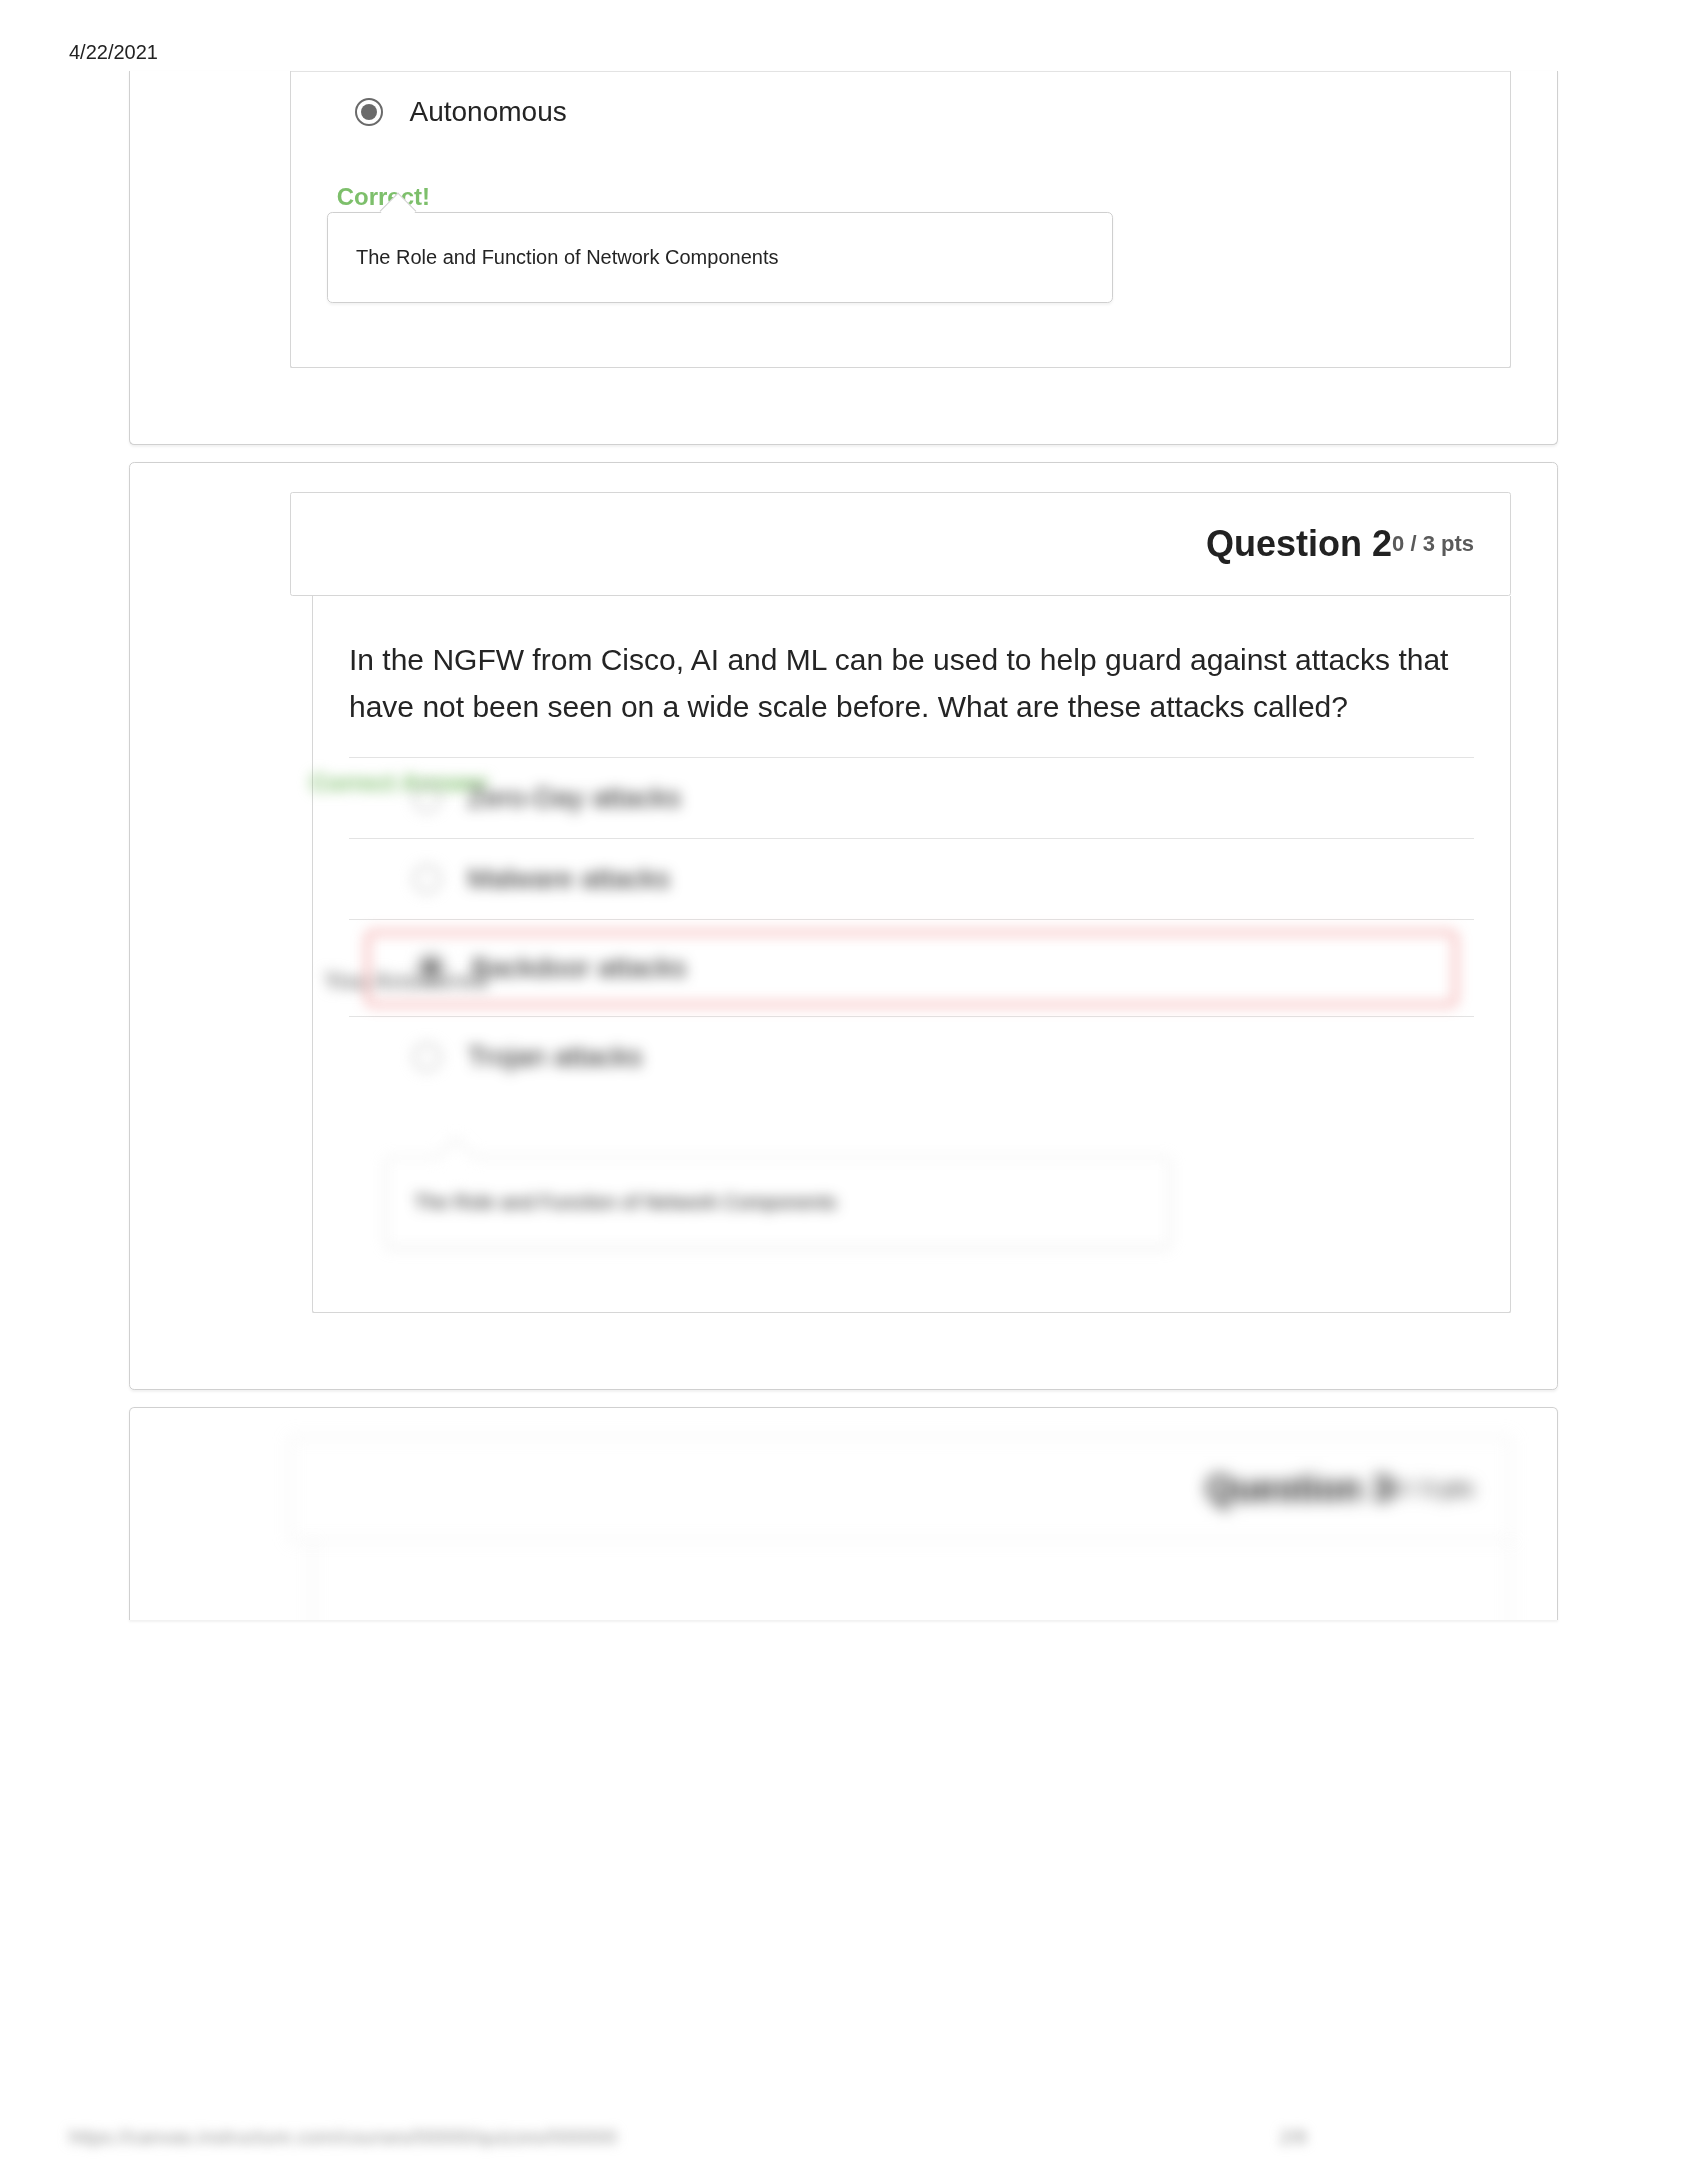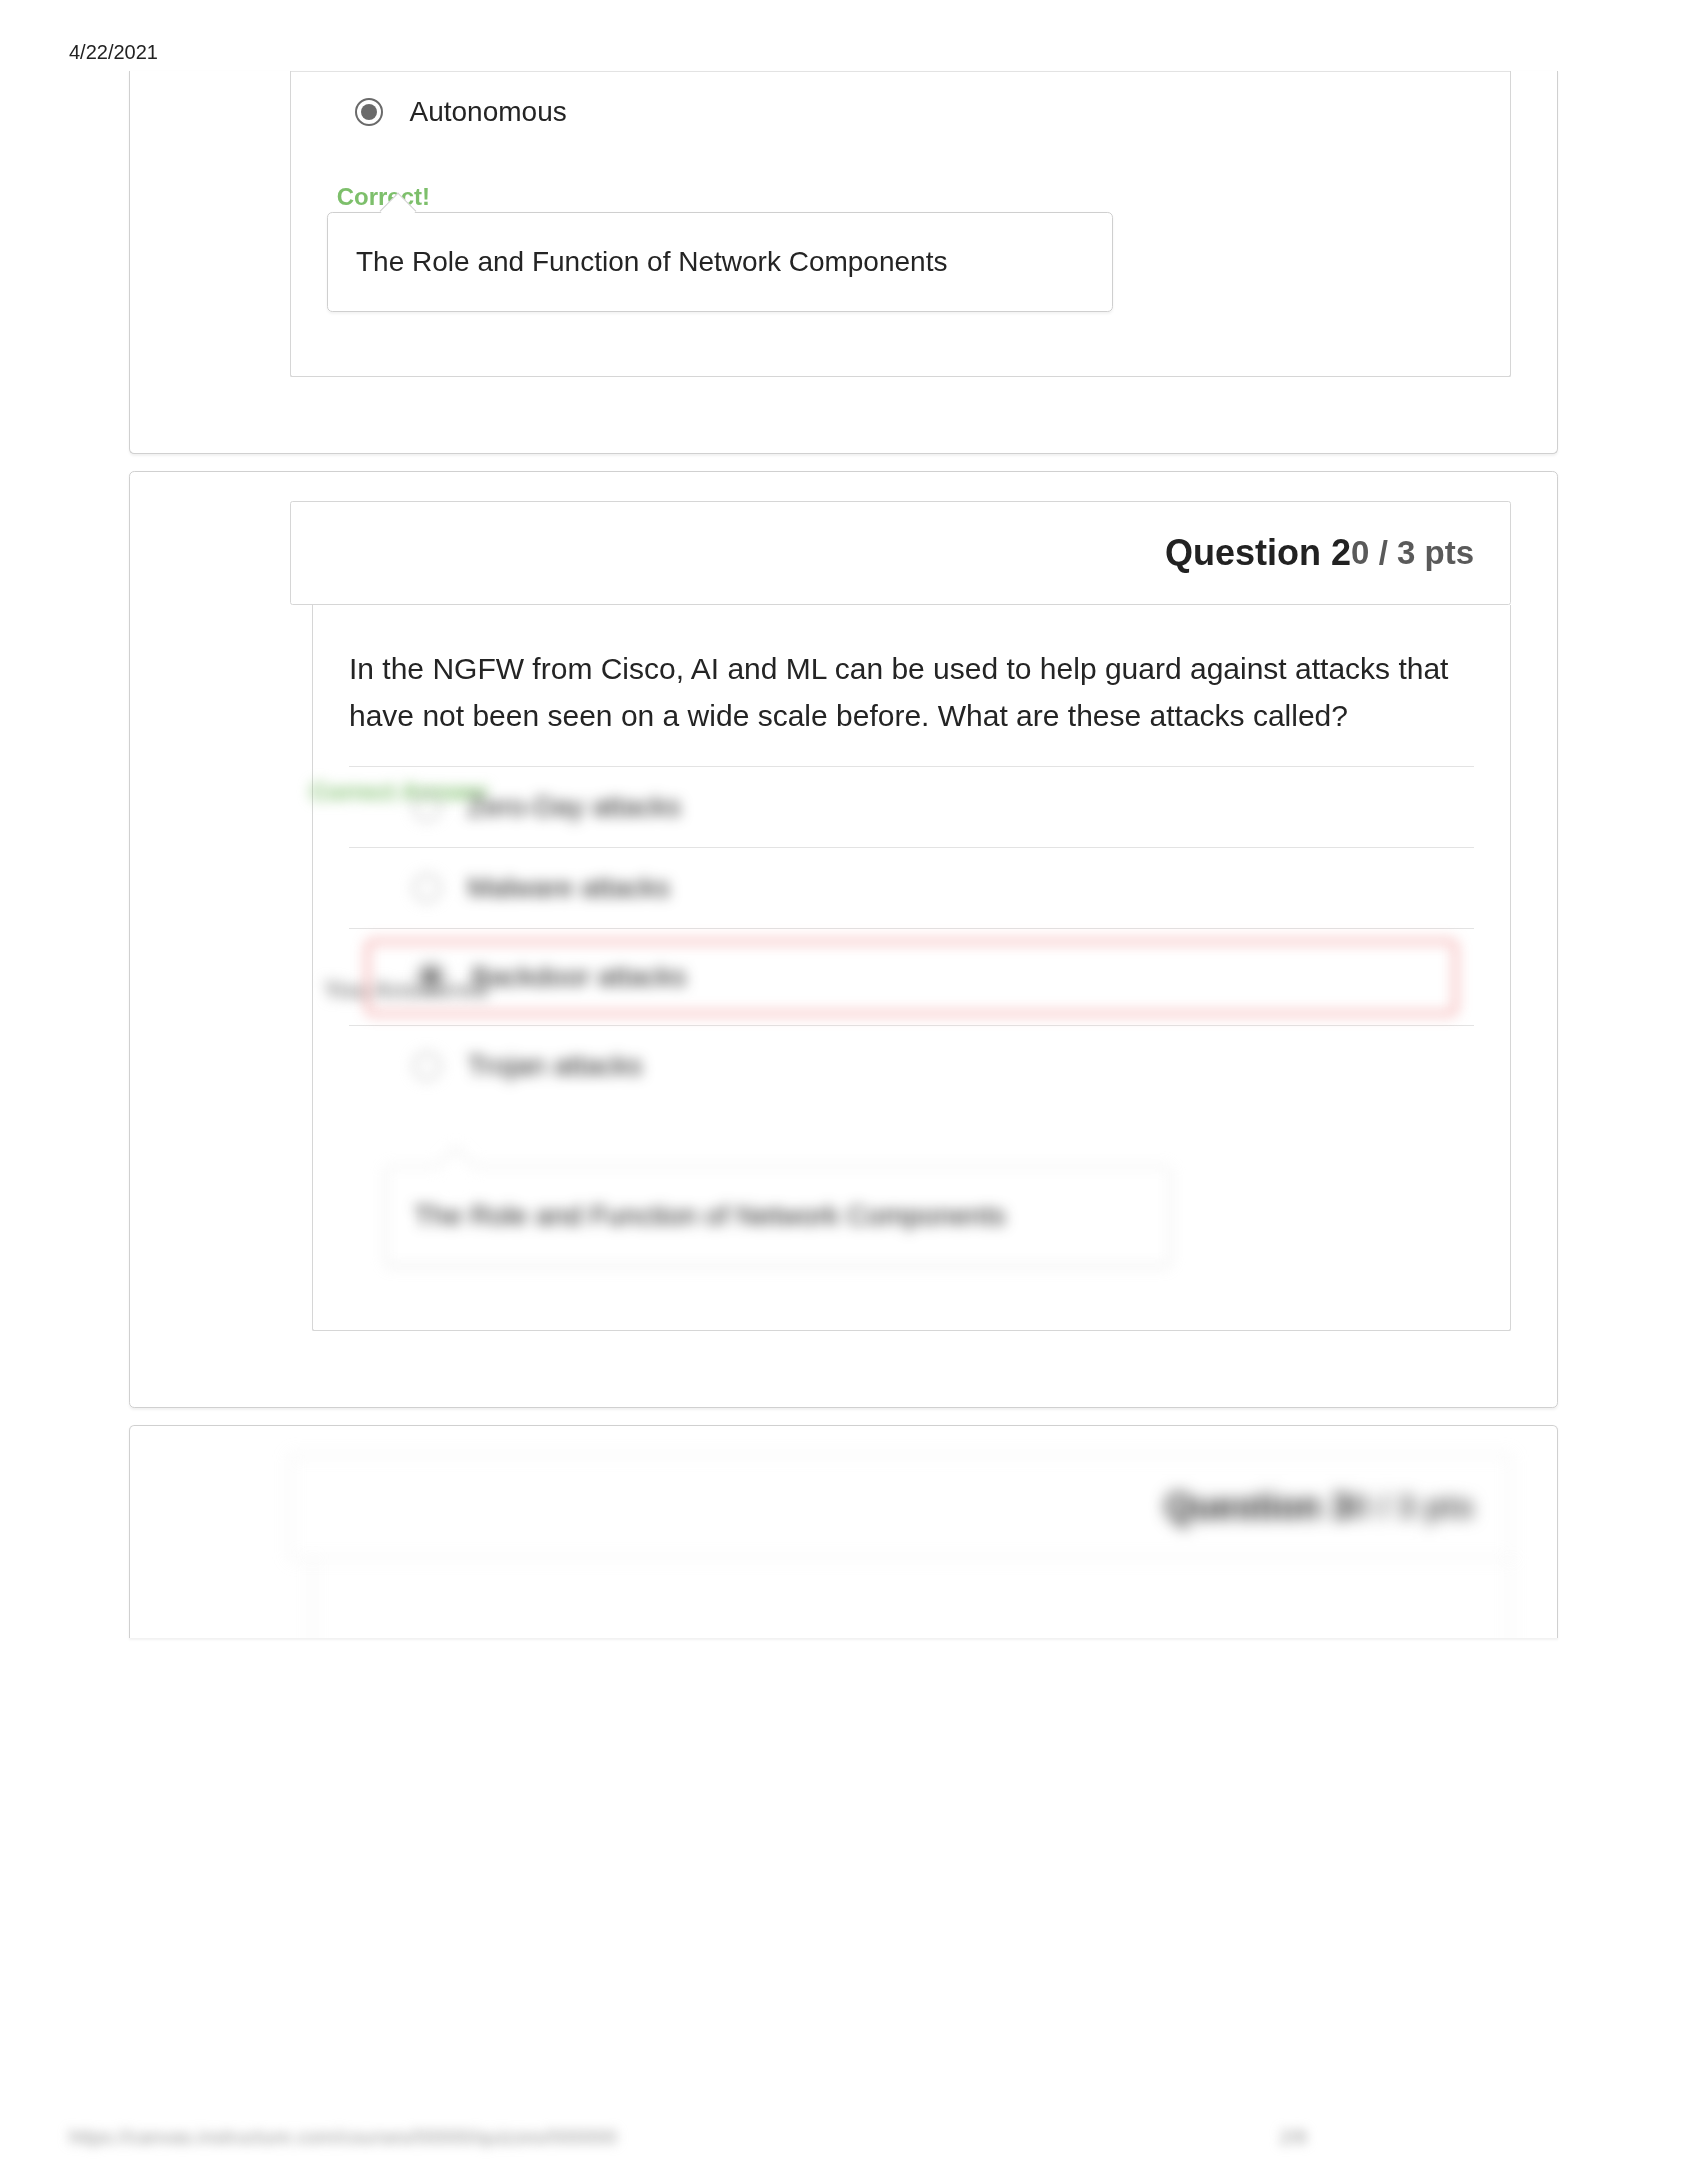--- a/index.html
+++ b/index.html
@@ -81,21 +81,21 @@
     border-radius: 2.6px;
     padding: 30px 36px;
     margin-top: 29px;
   }
   .q-title {
     font-size: 36px;
     font-weight: 700;
     color: #222;
   }
   .q-points {
-    font-size: 33px;
+    font-size: 22px;
     font-weight: 700;
     color: #5a5a5a;
   }
 
   .q-body {
     border-left: 1.3px solid #d6d6d6;
     border-right: 1.3px solid #d6d6d6;
     border-bottom: 1.3px solid #d6d6d6;
     border-top: none;
     border-radius: 0 0 2.6px 2.6px;
@@ -180,21 +180,21 @@
   .side-green2 { color: #7dbf6b; }
   .side-red   { color: #8a8a8a; }
 
   .topic-box {
     position: relative;
     margin: 60px 0 0 36px;
     width: 728px;
     border: 1.3px solid #cfcfcf;
     border-radius: 5.3px;
     padding: 33px 28px;
-    font-size: 28px;
+    font-size: 20px;
     color: #242424;
     box-shadow: 0 1.3px 2.6px rgba(0,0,0,0.05);
   }
   .topic-box::before {
     content: "";
     position: absolute;
     top: -14.6px;
     left: 57px;
     width: 25px;
     height: 25px;

